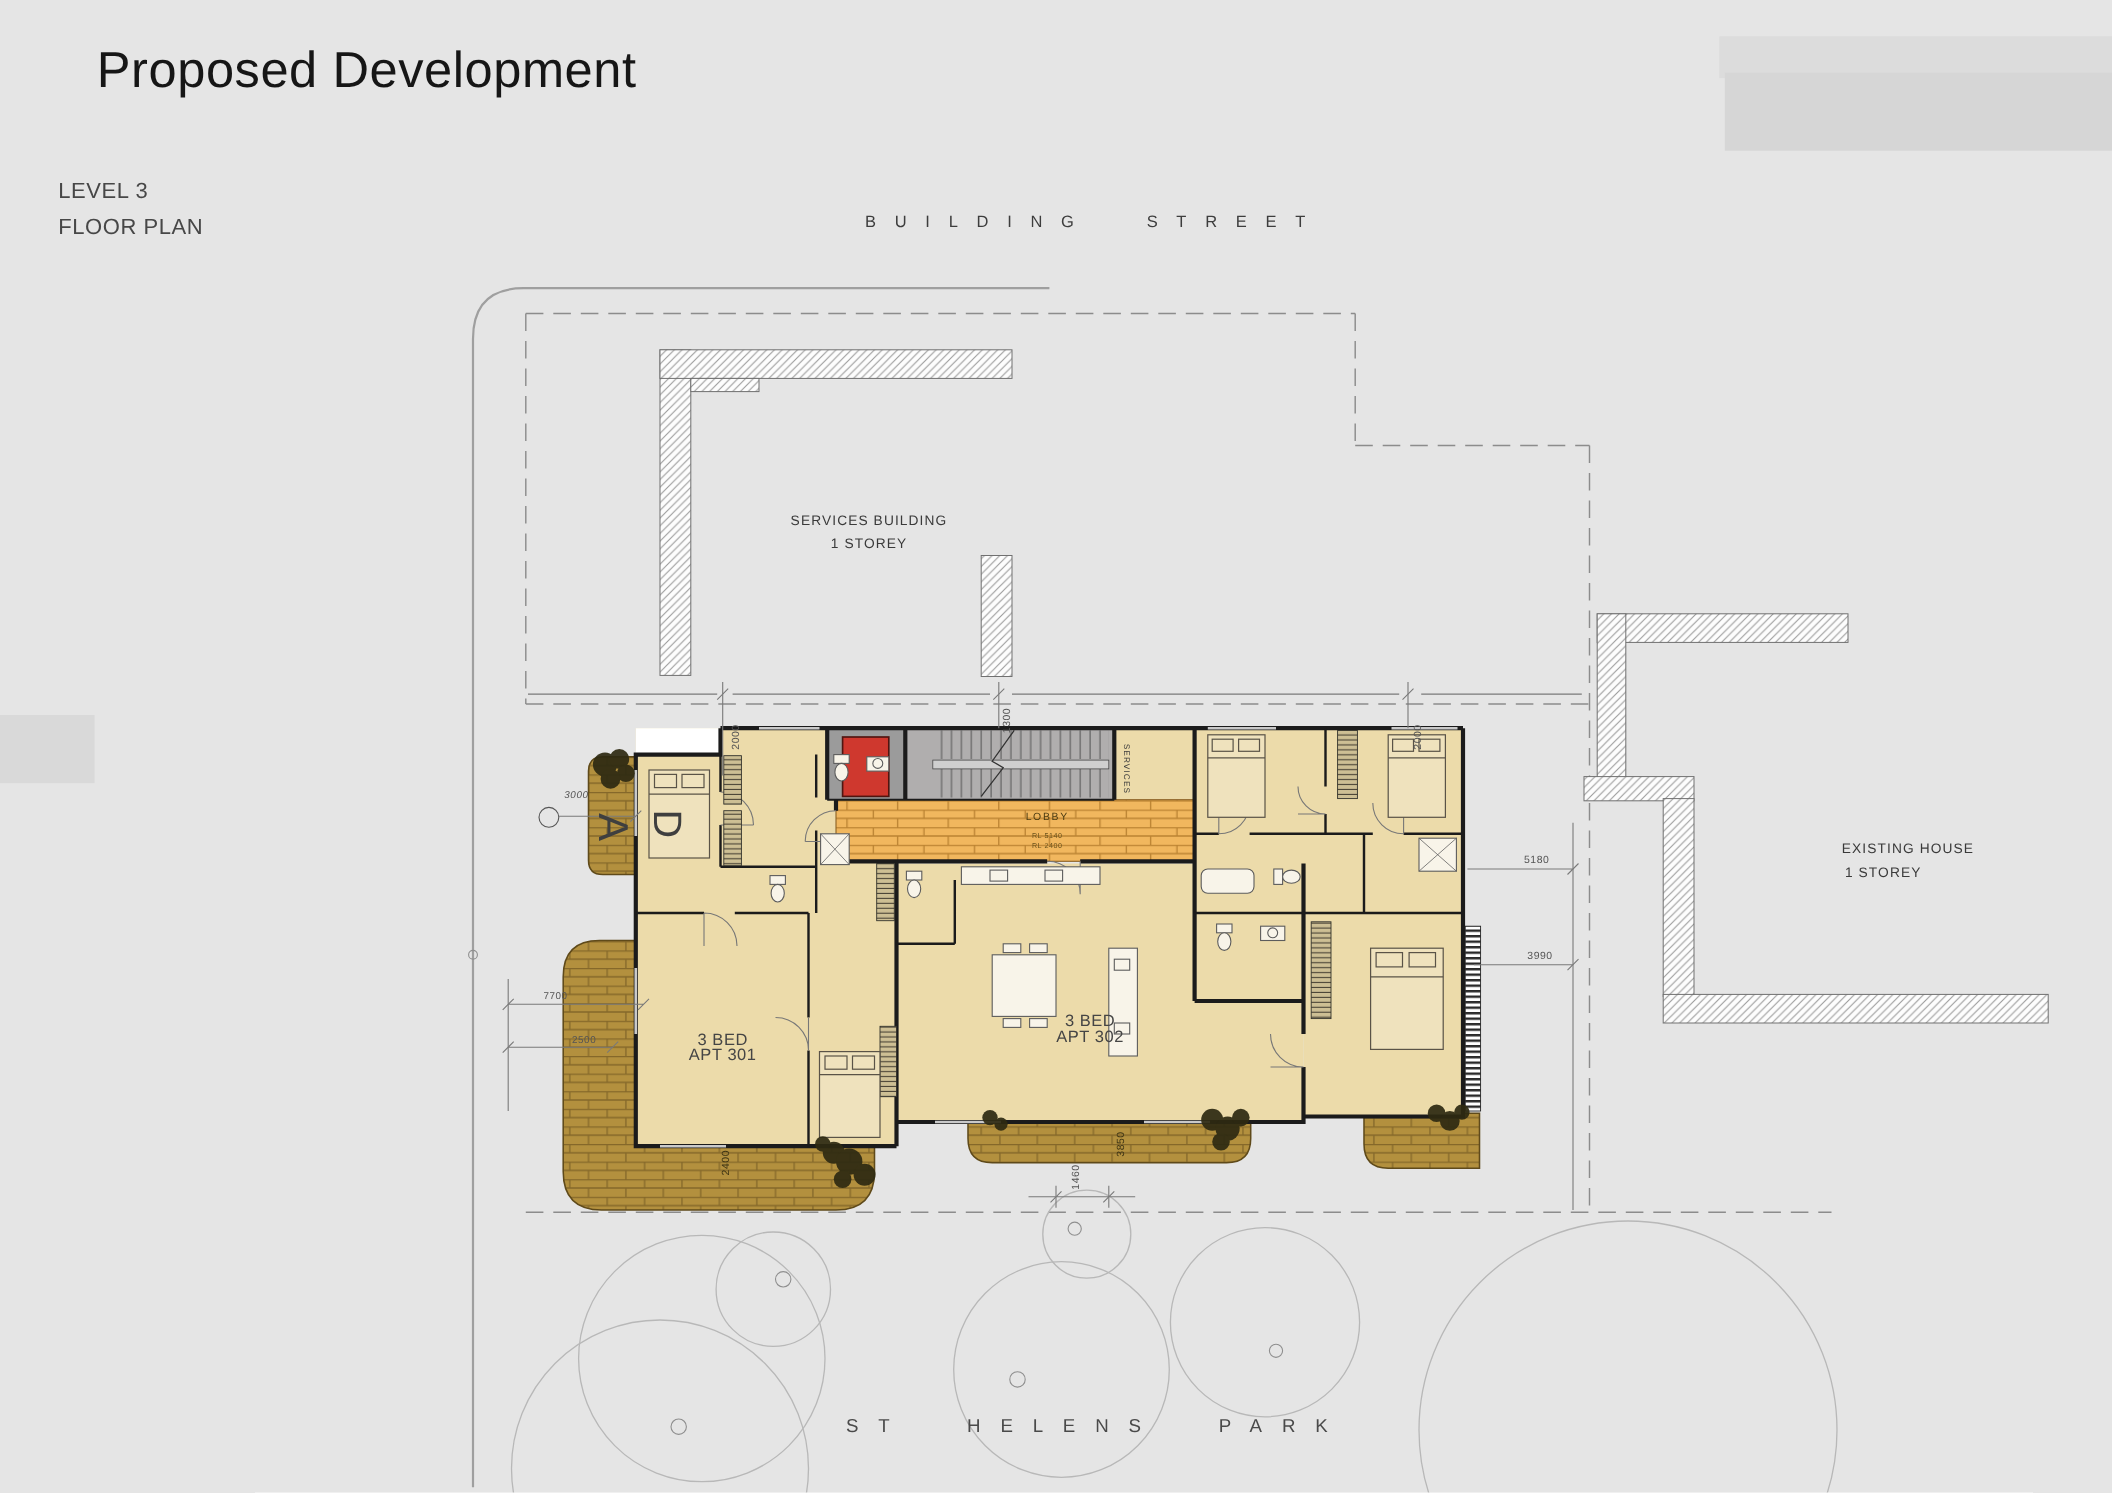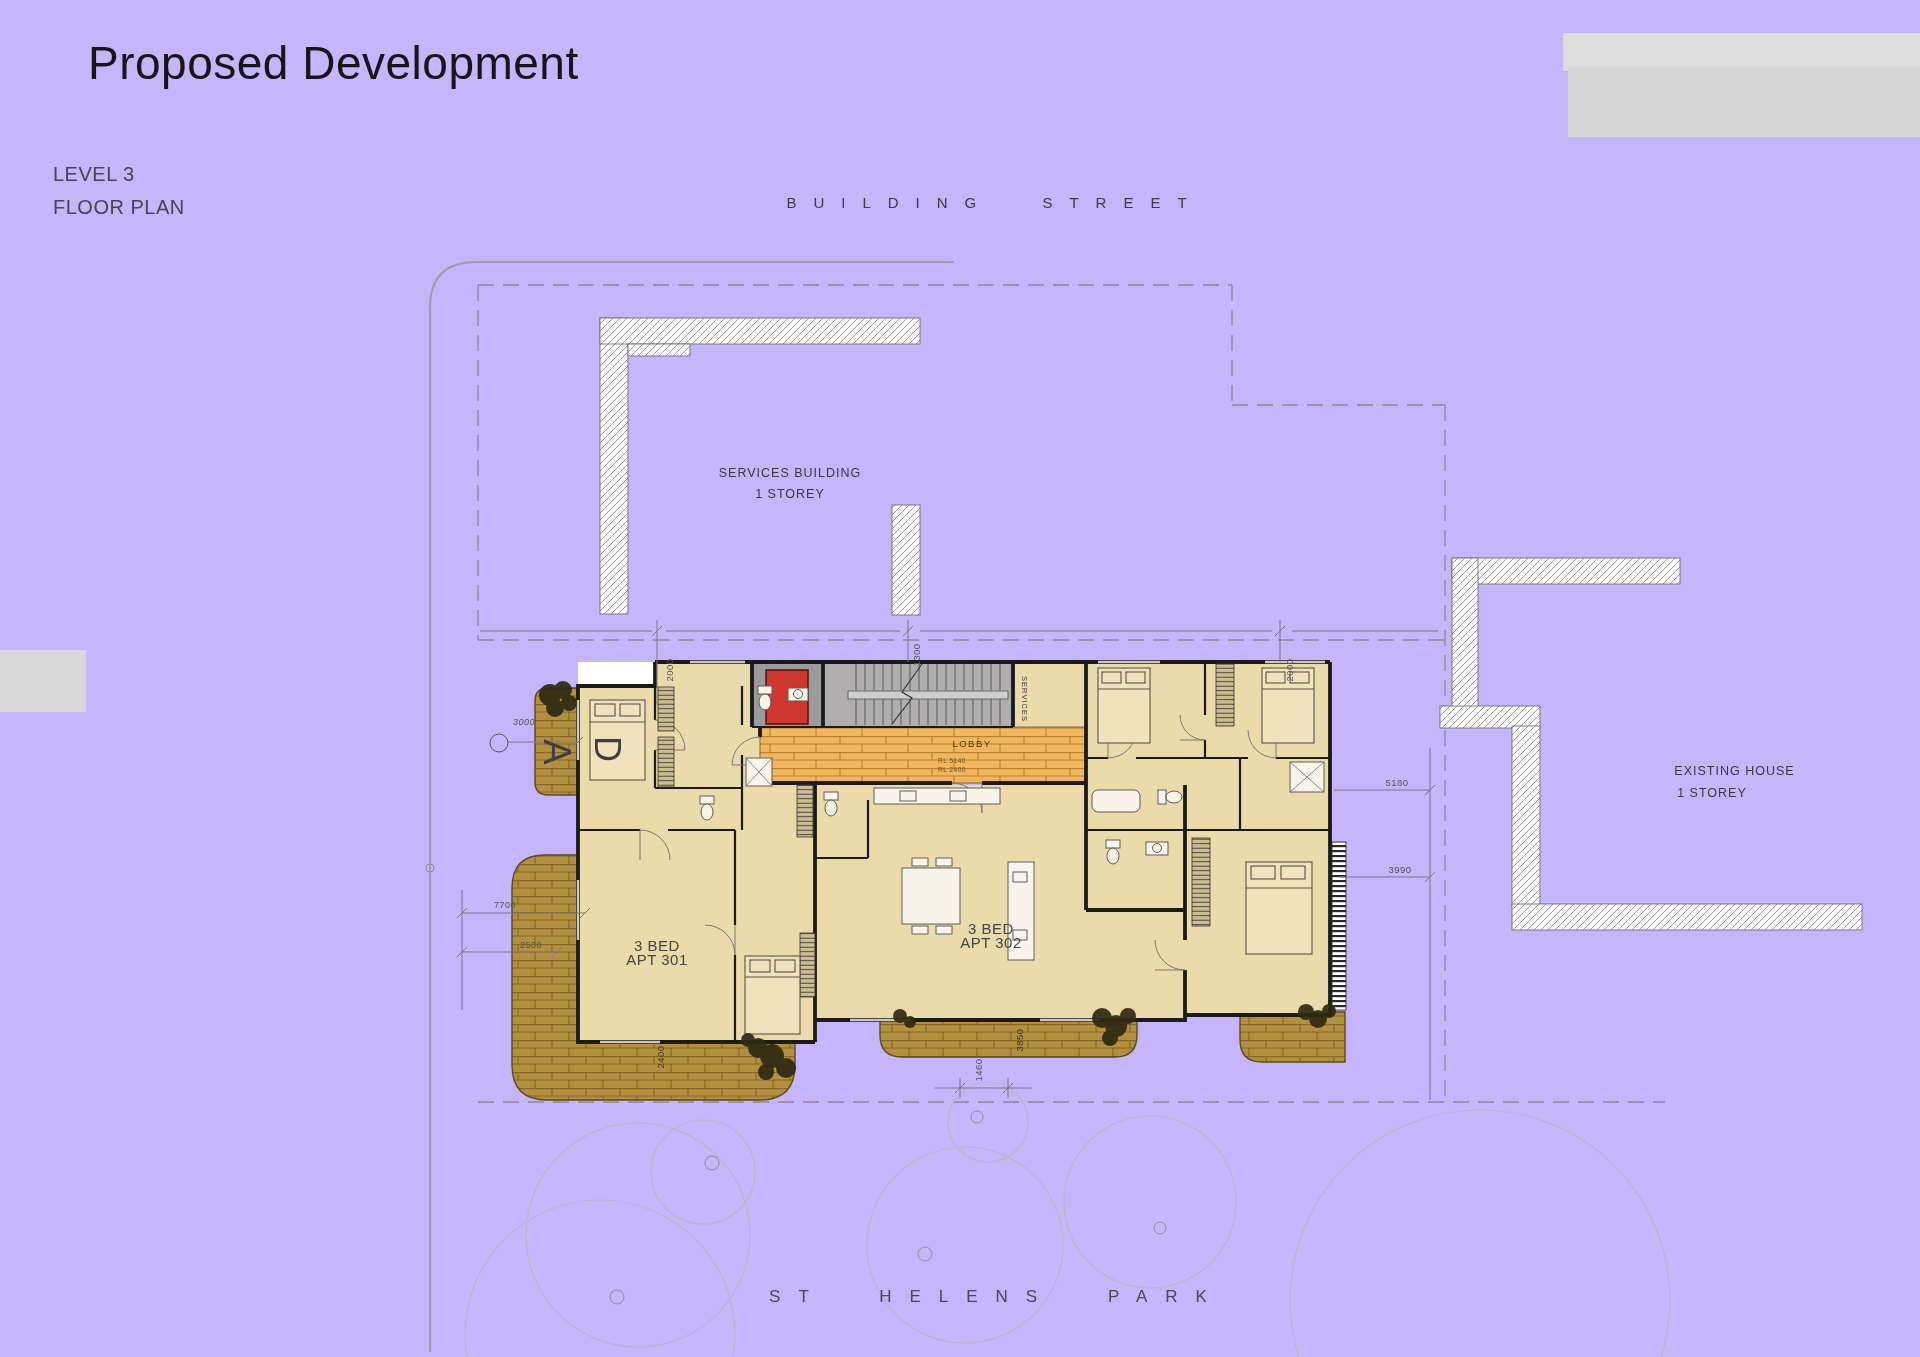--- a/index.html
+++ b/index.html
@@ -1,29 +1,29 @@
 <!DOCTYPE html>
 <html><head>
 <meta charset="utf-8">
 <style>
   html,body{margin:0;padding:0;background:#ffffff;}
-  .stage{position:relative;width:1920px;height:1357px;background:#c4b5fd;overflow:hidden;
+  .stage{position:relative;width:1920px;height:1357px;background:#e5e5e5;overflow:hidden;
          font-family:"Liberation Sans",sans-serif;}
   svg{position:absolute;left:0;top:0;}
   .lbl{position:absolute;font-family:"Liberation Sans",sans-serif;white-space:nowrap;
        transform:translate(-50%,-50%);color:#4a4a4a;}
   .rot{transform:translate(-50%,-50%) rotate(-90deg);}
   .rotcw{transform:translate(-50%,-50%) rotate(90deg);}
   .topleft{transform:none;}
   .title{font-size:46px;color:#161616;letter-spacing:.5px;}
   .sub{font-size:20px;color:#474747;line-height:33px;letter-spacing:.5px;}
   .street{font-size:15px;letter-spacing:17px;word-spacing:28px;color:#3d3d3d;}
   .park{font-size:17px;letter-spacing:18px;word-spacing:30px;color:#4a4a4a;}
   .ctx{font-size:12.5px;letter-spacing:1px;color:#3a3a3a;}
-  .lobby{font-size:9.5px;letter-spacing:1.5px;color:#4a3b12;margin-left:20px;}
+  .lobby{font-size:9.5px;letter-spacing:1.5px;color:#4a3b12;}
   .rl{font-size:6.5px;letter-spacing:.5px;color:#6b531c;}
   .services{font-size:7.5px;letter-spacing:1px;color:#3c3c3c;}
   .apt{font-size:15px;line-height:14px;color:#454545;letter-spacing:.5px;text-align:center;}
   .apt span{display:block;}
   .gridletter{font-size:38px;color:#3f3f3f;}
   .dim{font-size:9.5px;color:#555555;letter-spacing:.5px;}
   .dimdark{color:#3e3414;}
   .dimit{font-style:italic;font-size:9px;}
   .grayblock{position:absolute;}
 </style>

